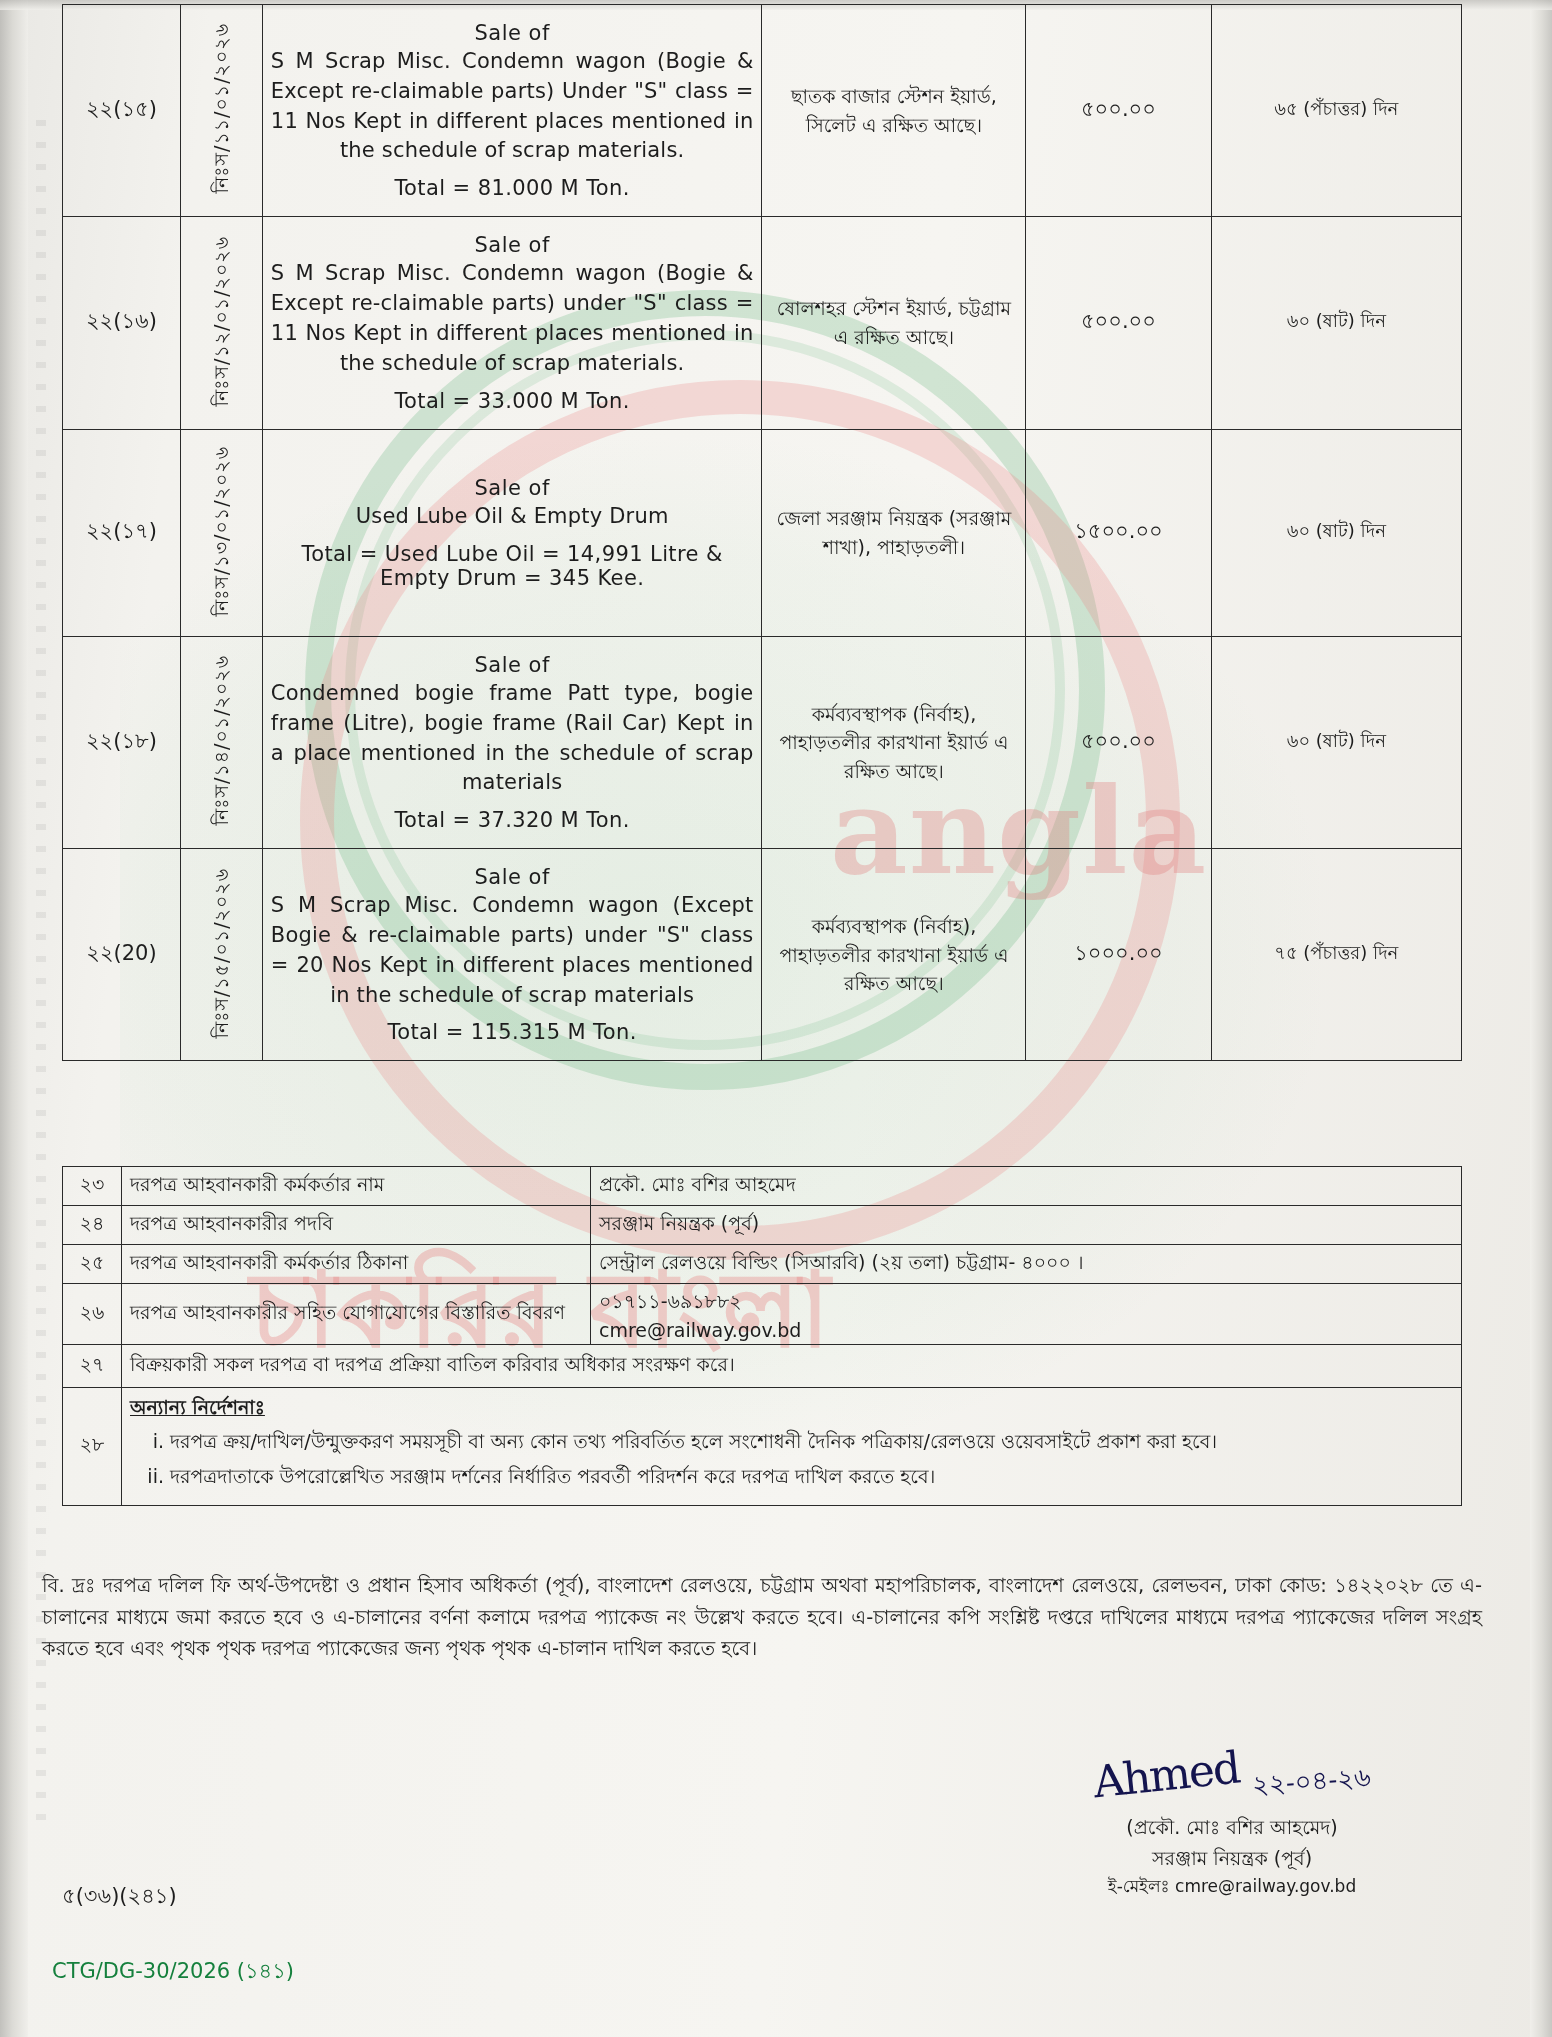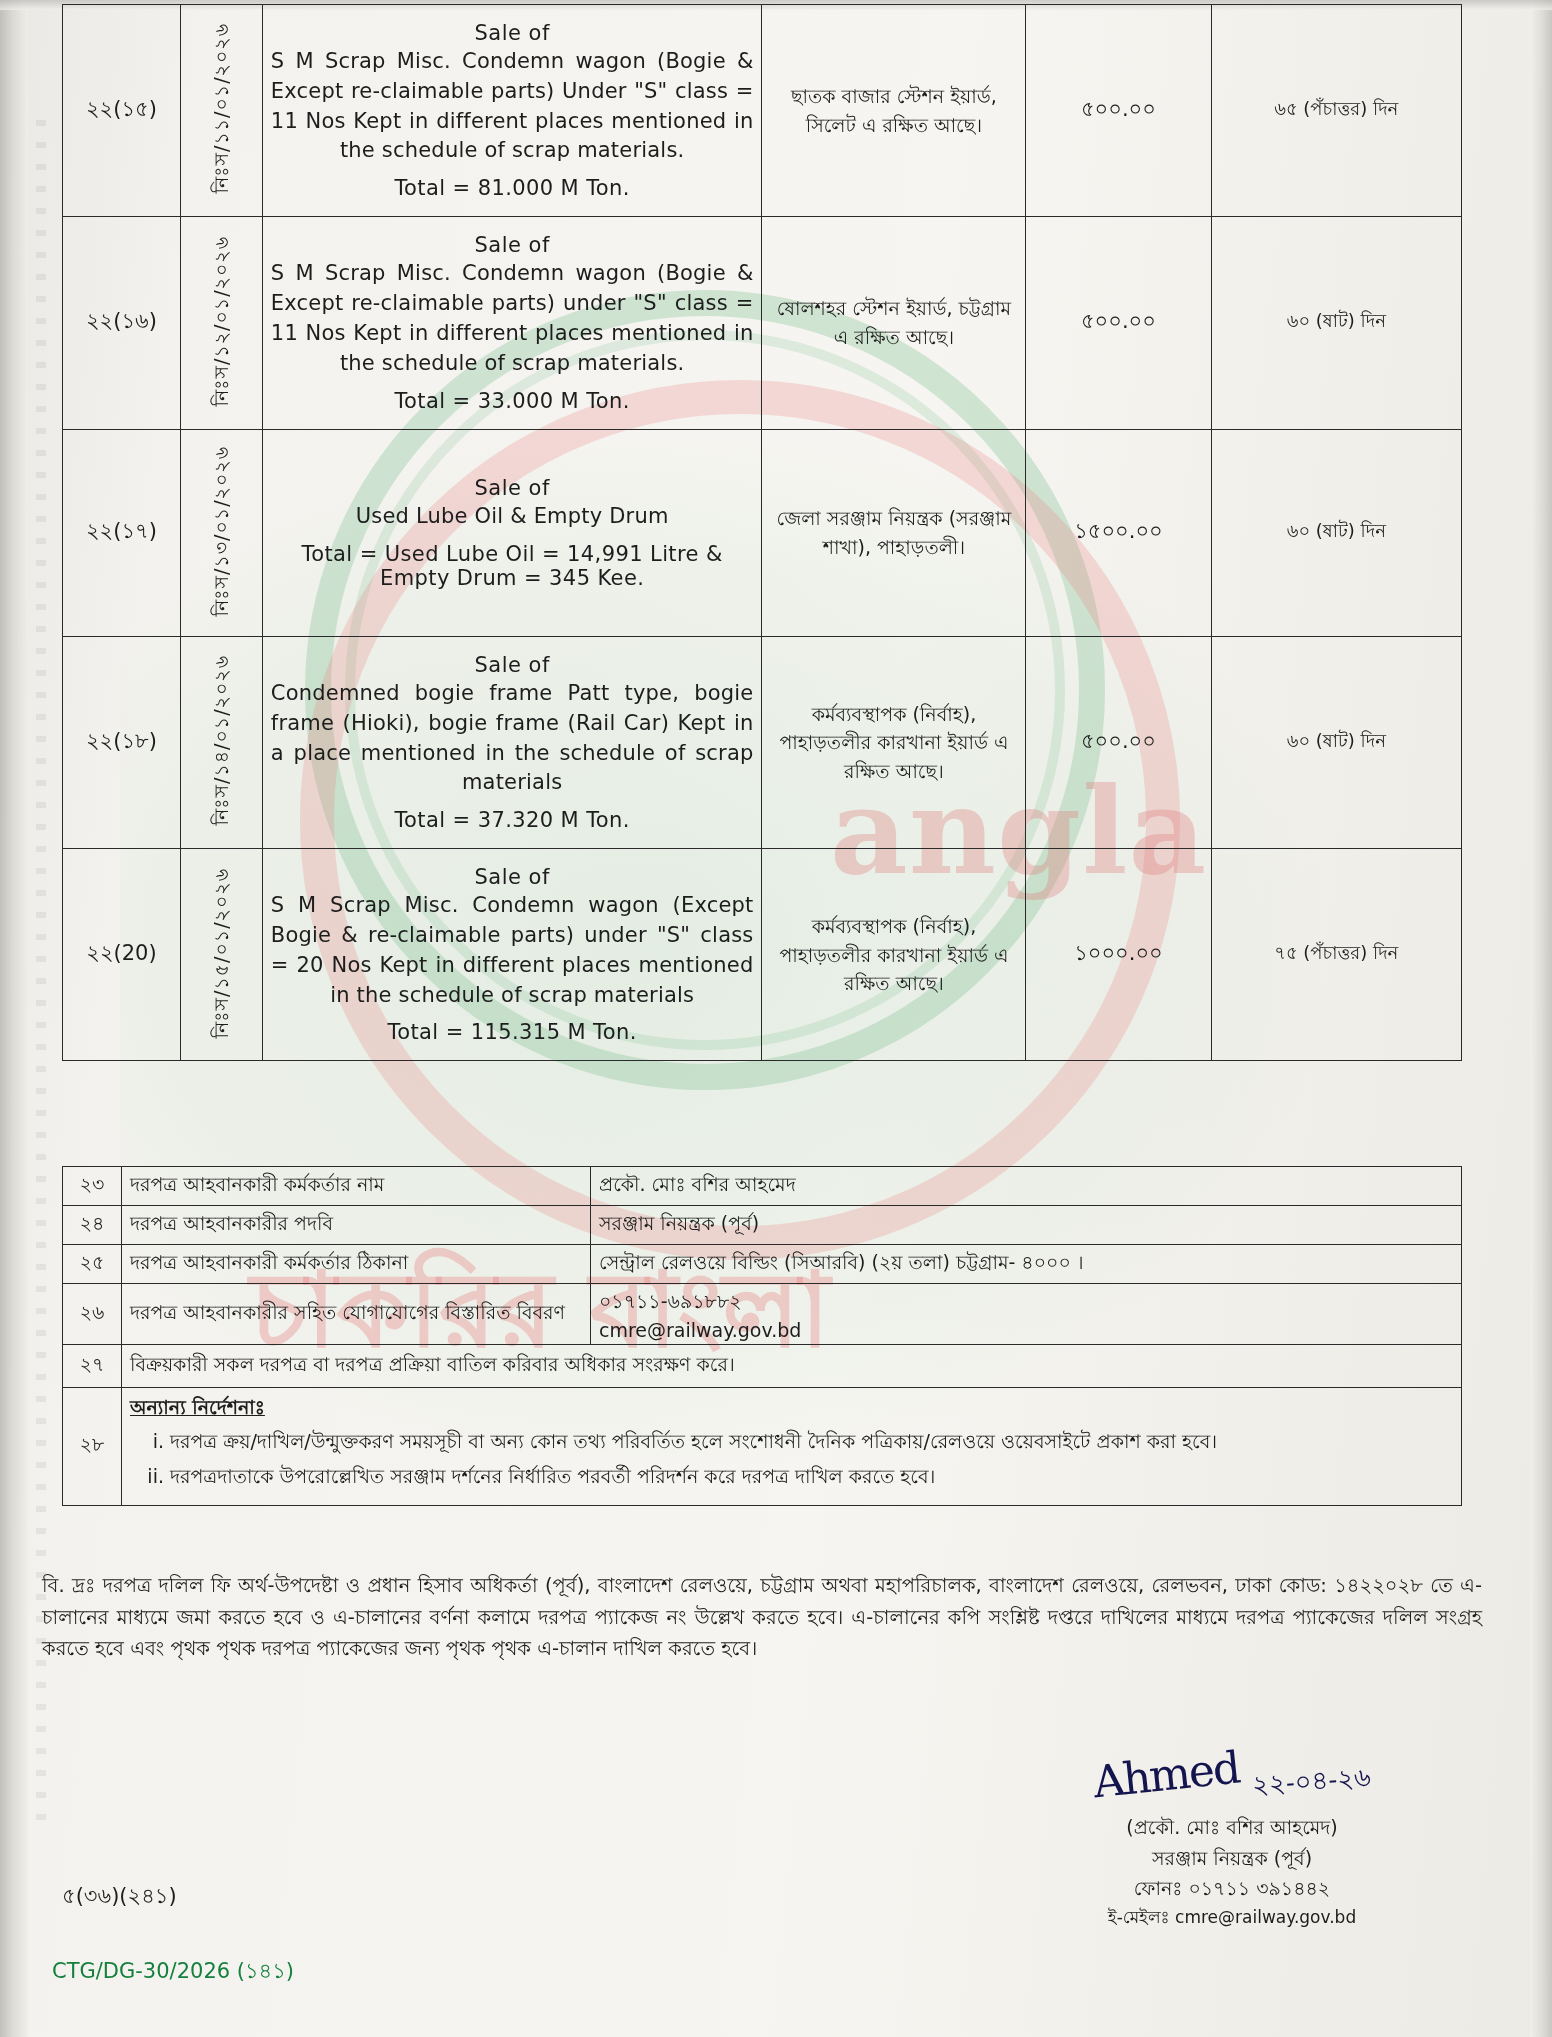--- a/index.html
+++ b/index.html
@@ -317,21 +317,21 @@
         <td class="c-days">৬০ (ষাট) দিন</td>
       </tr>
 
       <tr>
         <td class="c-sl">২২(১৮)</td>
         <td class="c-memo">
           <span class="memo-vert">নিঃস/১৪/০১/২০২৬</span>
         </td>
         <td class="c-desc">
           <div class="sale-of">Sale of</div>
-          <div class="desc-body">Condemned bogie frame Patt type, bogie frame (Hioki), bogie frame (Rail Car) Kept in a place mentioned in the schedule of scrap materials</div>
+          <div class="desc-body">Condemned bogie frame Patt type, bogie frame (Litre), bogie frame (Rail Car) Kept in a place mentioned in the schedule of scrap materials</div>
           <div class="desc-total">Total = 37.320 M Ton.</div>
         </td>
         <td class="c-loc">কর্মব্যবস্থাপক (নির্বাহ), পাহাড়তলীর কারখানা ইয়ার্ড এ রক্ষিত আছে।</td>
         <td class="c-emd">৫০০.০০</td>
         <td class="c-days">৬০ (ষাট) দিন</td>
       </tr>
 
       <tr>
         <td class="c-sl">২২(20)</td>
         <td class="c-memo">
@@ -393,19 +393,18 @@
 
   <div class="foot">বি. দ্রঃ দরপত্র দলিল ফি অর্থ-উপদেষ্টা ও প্রধান হিসাব অধিকর্তা (পূর্ব), বাংলাদেশ রেলওয়ে, চট্টগ্রাম অথবা মহাপরিচালক, বাংলাদেশ রেলওয়ে, রেলভবন, ঢাকা কোড: ১৪২২০২৮ তে এ-চালানের মাধ্যমে জমা করতে হবে ও এ-চালানের বর্ণনা কলামে দরপত্র প্যাকেজ নং উল্লেখ করতে হবে। এ-চালানের কপি সংশ্লিষ্ট দপ্তরে দাখিলের মাধ্যমে দরপত্র প্যাকেজের দলিল সংগ্রহ করতে হবে এবং পৃথক পৃথক দরপত্র প্যাকেজের জন্য পৃথক পৃথক এ-চালান দাখিল করতে হবে।</div>
 
   <div class="sign-block">
     <div>
       <span class="sign-scribble">Ahmed</span>
       <span class="sign-date">২২-০৪-২৬</span>
     </div>
     <div>(প্রকৌ. মোঃ বশির আহমেদ)</div>
     <div>সরঞ্জাম নিয়ন্ত্রক (পূর্ব)</div>
-    <div>ফোনঃ ০১৭১১ ৩৯১৪৪২</div>
     <div class="sign-footer-mail">ই-মেইলঃ cmre@railway.gov.bd</div>
   </div>
 
   <div class="ref-left">৫(৩৬)(২৪১)</div>
   <div class="ref-left2">CTG/DG-30/2026 (১৪১)</div>
 </div>
 
 </body></html>

